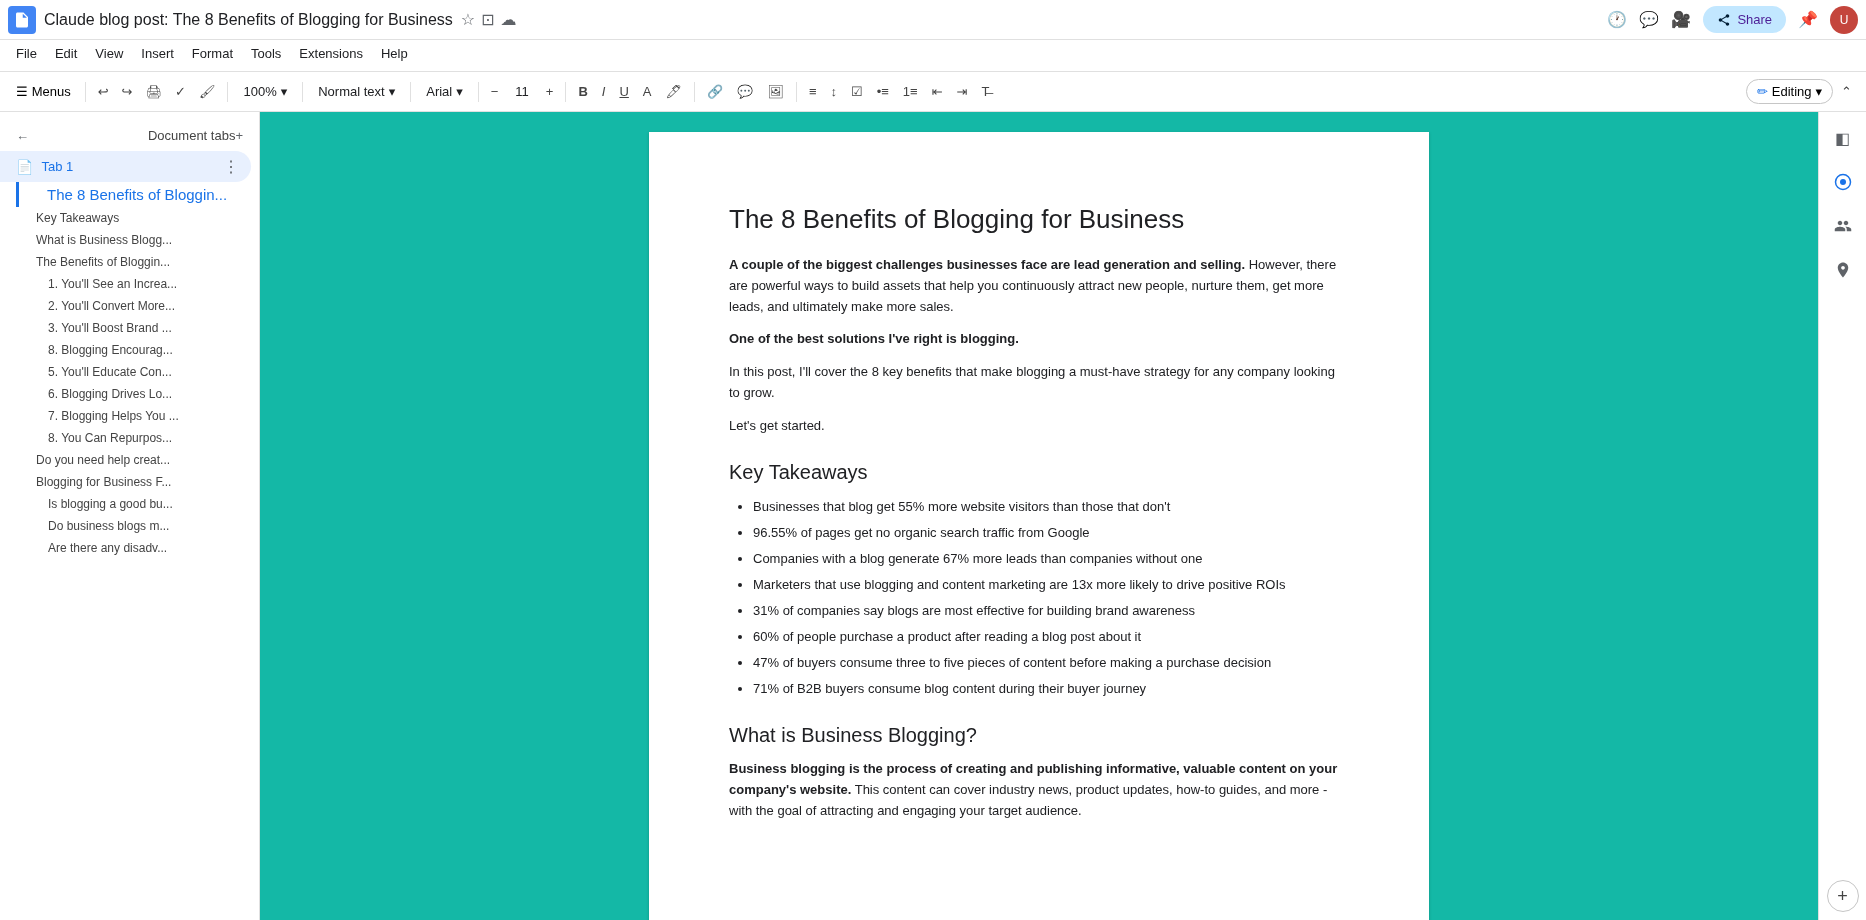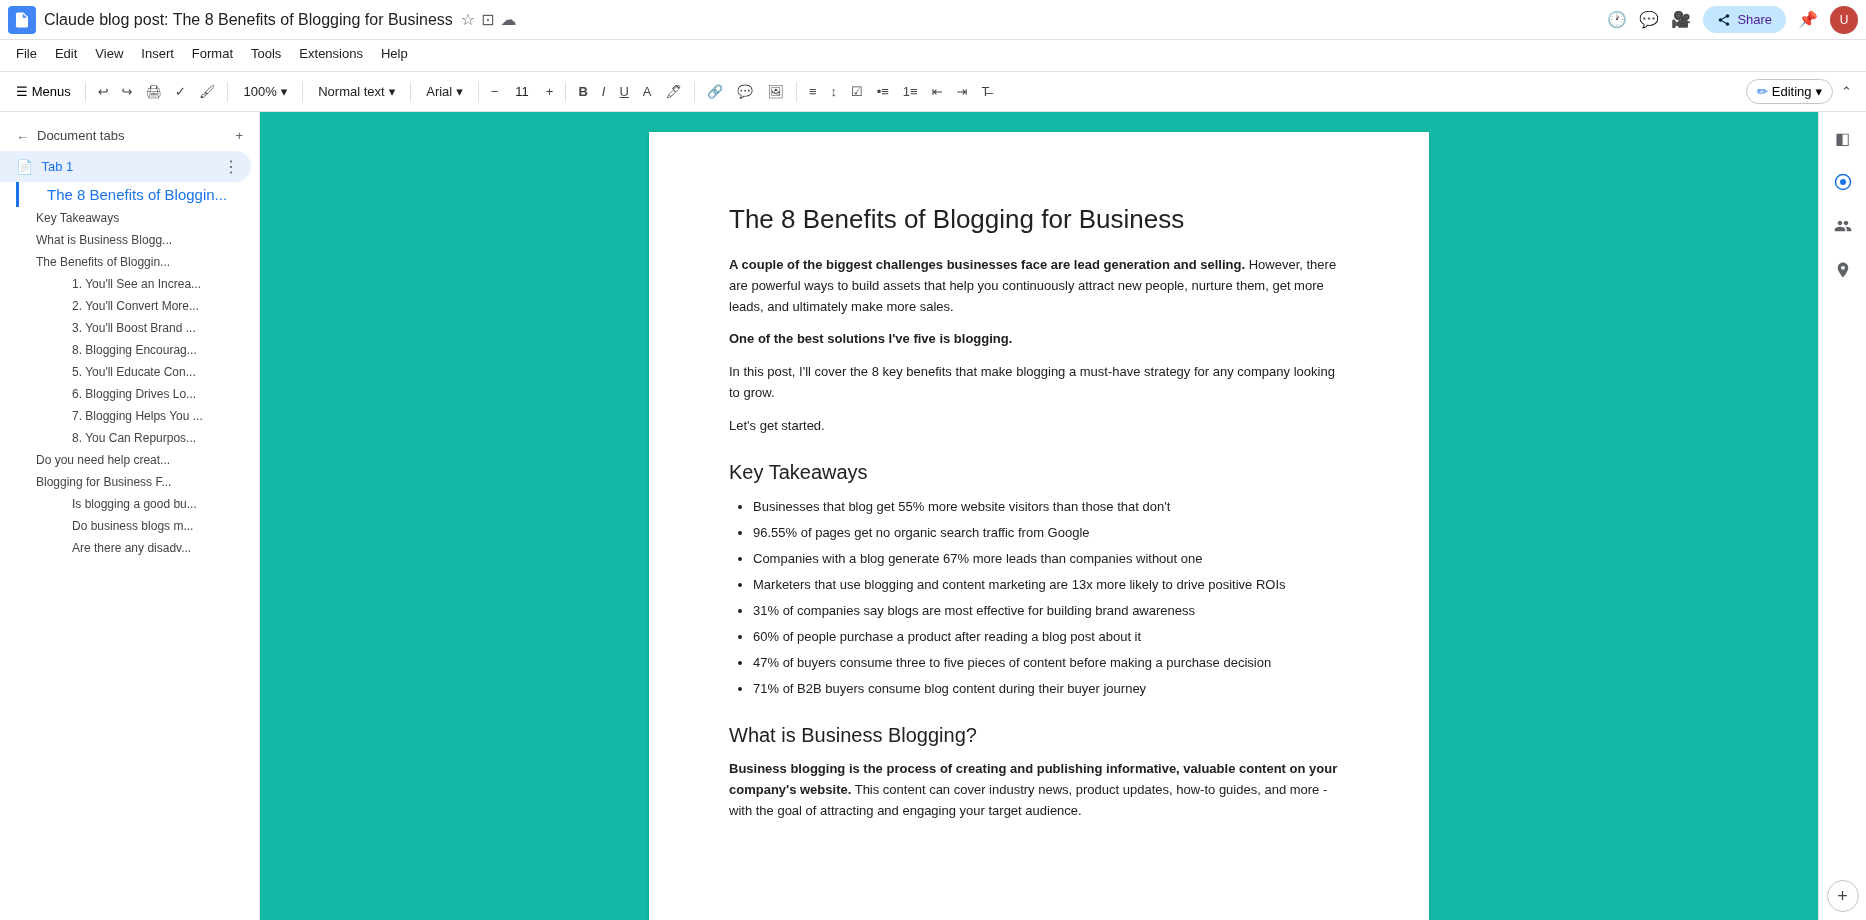--- a/index.html
+++ b/index.html
@@ -63,38 +63,38 @@
     
     .sidebar {
       width: 260px; min-width: 260px; background: #fff; border-right: 1px solid #e0e0e0;
       overflow-y: auto; padding: 8px 0;
     }
     .sidebar-header {
       display: flex; align-items: center; justify-content: space-between;
       padding: 8px 16px; font-size: 13px; color: #444;
     }
     .sidebar-back { cursor: pointer; color: #5f6368; margin-right: 8px; }
-    .sidebar-title { font-size: 13px; color: #444; flex: 1; }
+    .sidebar-title { font-size: 13px; color: #444; flex: 1; text-align: right; }
     .sidebar-add { cursor: pointer; color: #5f6368; }
     .tab-item {
       display: flex; align-items: center; padding: 6px 12px 6px 16px;
       cursor: pointer; border-radius: 0 24px 24px 0; margin-right: 8px;
       background: #e8f0fe;
     }
     .tab-item-icon { color: #4285f4; margin-right: 8px; font-size: 14px; }
     .tab-item-label { font-size: 13px; color: #1a73e8; flex: 1; }
     .tab-item-more { color: #5f6368; font-size: 16px; cursor: pointer; }
 
     .outline-item {
       padding: 4px 16px; cursor: pointer; font-size: 12px; color: #444;
       white-space: nowrap; overflow: hidden; text-overflow: ellipsis;
     }
     .outline-h1 { font-size: 15px; color: #1a73e8; padding-left: 28px; font-weight: 400; border-left: 3px solid #1a73e8; margin-left: 16px; }
     .outline-h2 { padding-left: 36px; font-size: 12px; }
-    .outline-h3 { padding-left: 72px; font-size: 12px; }
+    .outline-h3 { padding-left: 48px; font-size: 12px; }
 
     
     .content-area {
       flex: 1; background: #14b8a6; overflow-y: auto; display: flex; justify-content: center;
       padding: 20px;
     }
     .doc-page {
       background: #fff; width: 780px; min-height: 900px; padding: 72px 80px;
       box-shadow: 0 1px 3px rgba(0,0,0,0.2); position: relative;
     }
@@ -262,21 +262,21 @@
     <div class="doc-page">
 
       <h1 class="doc-title-h1">The 8 Benefits of Blogging for Business</h1>
 
       <p class="doc-p">
         <span class="doc-bold">A couple of the biggest challenges businesses face are lead generation and selling.</span>
         <span> However, there are powerful ways to build assets that help you continuously attract new people, nurture them, get more leads, and ultimately make more sales.</span>
       </p>
 
       <p class="doc-p">
-        <span class="doc-bold">One of the best solutions I've five is blogging.</span>
+        <span class="doc-bold">One of the best solutions I've right is blogging.</span>
       </p>
 
       <p class="doc-p">In this post, I'll cover the 8 key benefits that make blogging a must-have strategy for any company looking to grow.</p>
       <p class="doc-p">Let's get started.</p>
 
       <h2 class="doc-h2">Key Takeaways</h2>
 
       <ul class="doc-ul">
         <li>Businesses that blog get 55% more website visitors than those that don't</li>
         <li>96.55% of pages get no organic search traffic from Google</li>

